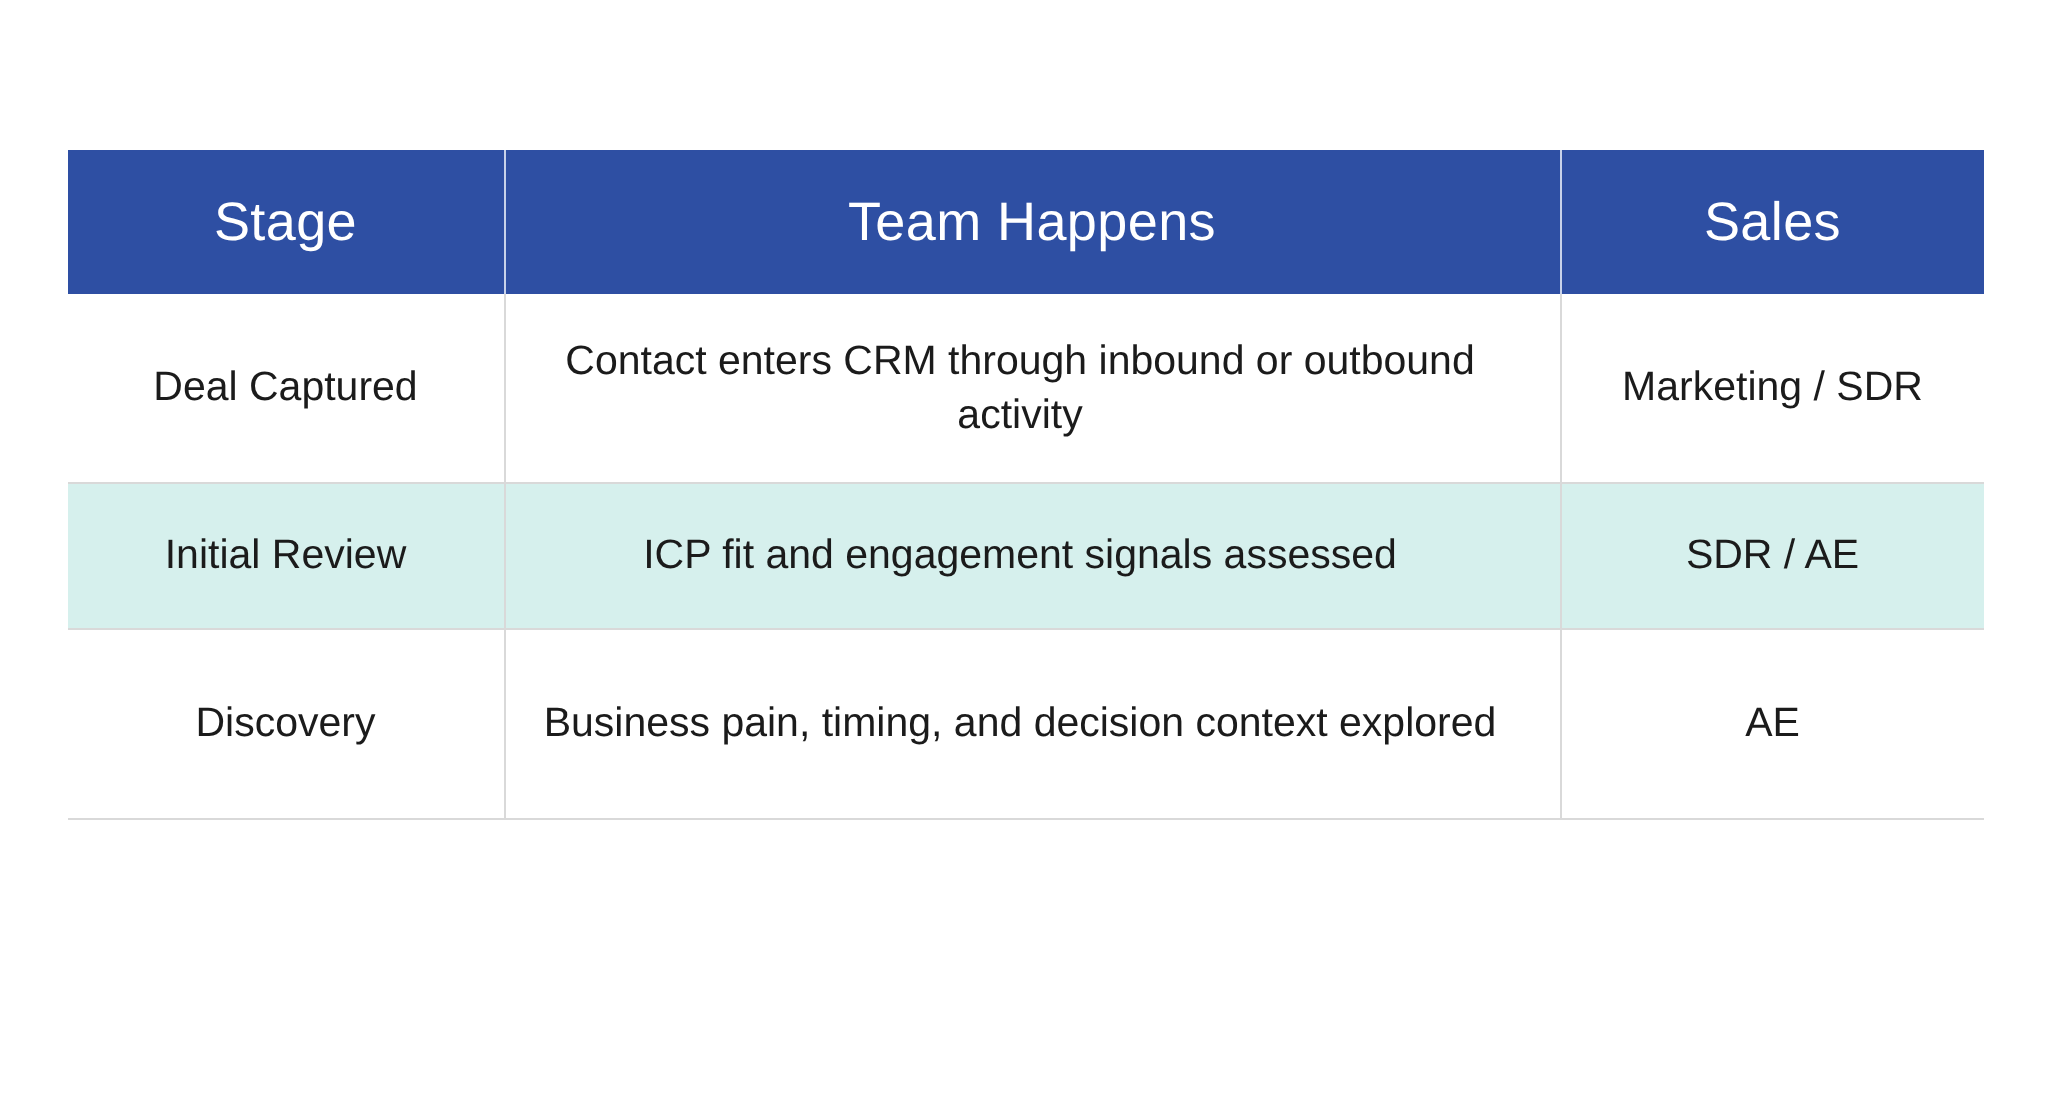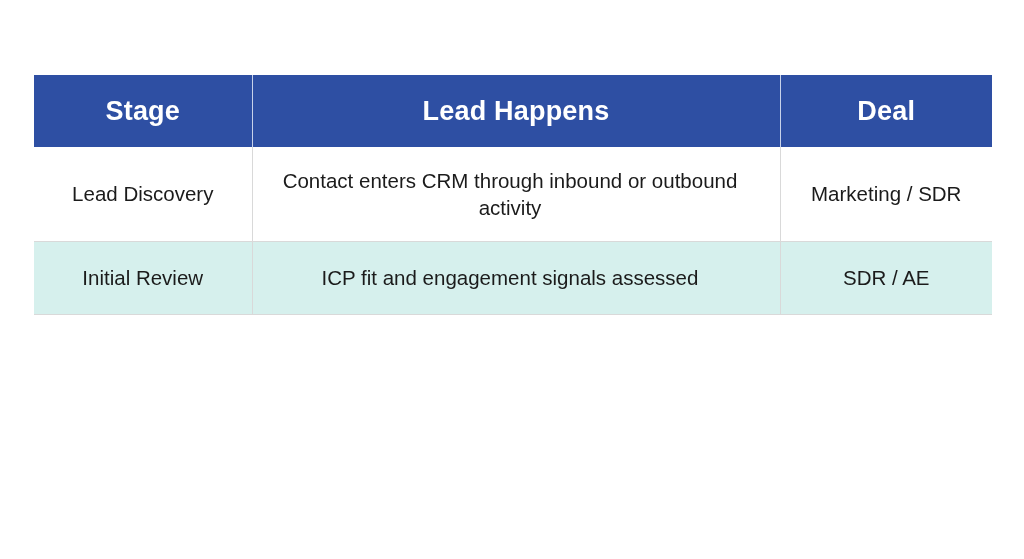--- a/index.html
+++ b/index.html
@@ -30,21 +30,21 @@
     background: #ffffff;
   }
   .pipeline-table col.col-stage  { width: 218px; }
   .pipeline-table col.col-what   { width: 528px; }
   .pipeline-table col.col-owner  { width: 212px; }
 
   .pipeline-table thead th {
     background: #2e4fa3;
     color: #ffffff;
     font-size: 27px;
-    font-weight: bold;
+    font-weight: normal;
     text-align: center;
     vertical-align: middle;
     height: 72px;
     padding: 0 8px;
     border-right: 1px solid #c8d2ea;
     letter-spacing: 0.2px;
   }
   .pipeline-table thead th:last-child {
     border-right: none;
   }
@@ -84,38 +84,43 @@
   <table class="pipeline-table">
     <colgroup>
       <col class="col-stage">
       <col class="col-what">
       <col class="col-owner">
     </colgroup>
 
     <thead>
       <tr>
         <th>Stage</th>
-        <th>Lead Happens</th>
-        <th>Deal</th>
+        <th>Team Happens</th>
+        <th>Sales</th>
       </tr>
     </thead>
 
     <tbody>
 
       <tr class="row-plain h-tall">
-        <td class="cell-stage">Lead Discovery</td>
+        <td class="cell-stage">Deal Captured</td>
         <td class="cell-what">Contact enters CRM through inbound or outbound activity</td>
         <td class="cell-owner">Marketing / SDR</td>
       </tr>
 
       <tr class="row-tinted h-short">
         <td class="cell-stage">Initial Review</td>
         <td class="cell-what">ICP fit and engagement signals assessed</td>
         <td class="cell-owner">SDR / AE</td>
       </tr>
 
+      <tr class="row-plain h-tall">
+        <td class="cell-stage">Discovery</td>
+        <td class="cell-what">Business pain, timing, and decision context explored</td>
+        <td class="cell-owner">AE</td>
+      </tr>
 
 
 
     </tbody>
   </table>
 
 </div>
 
 </body></html>

